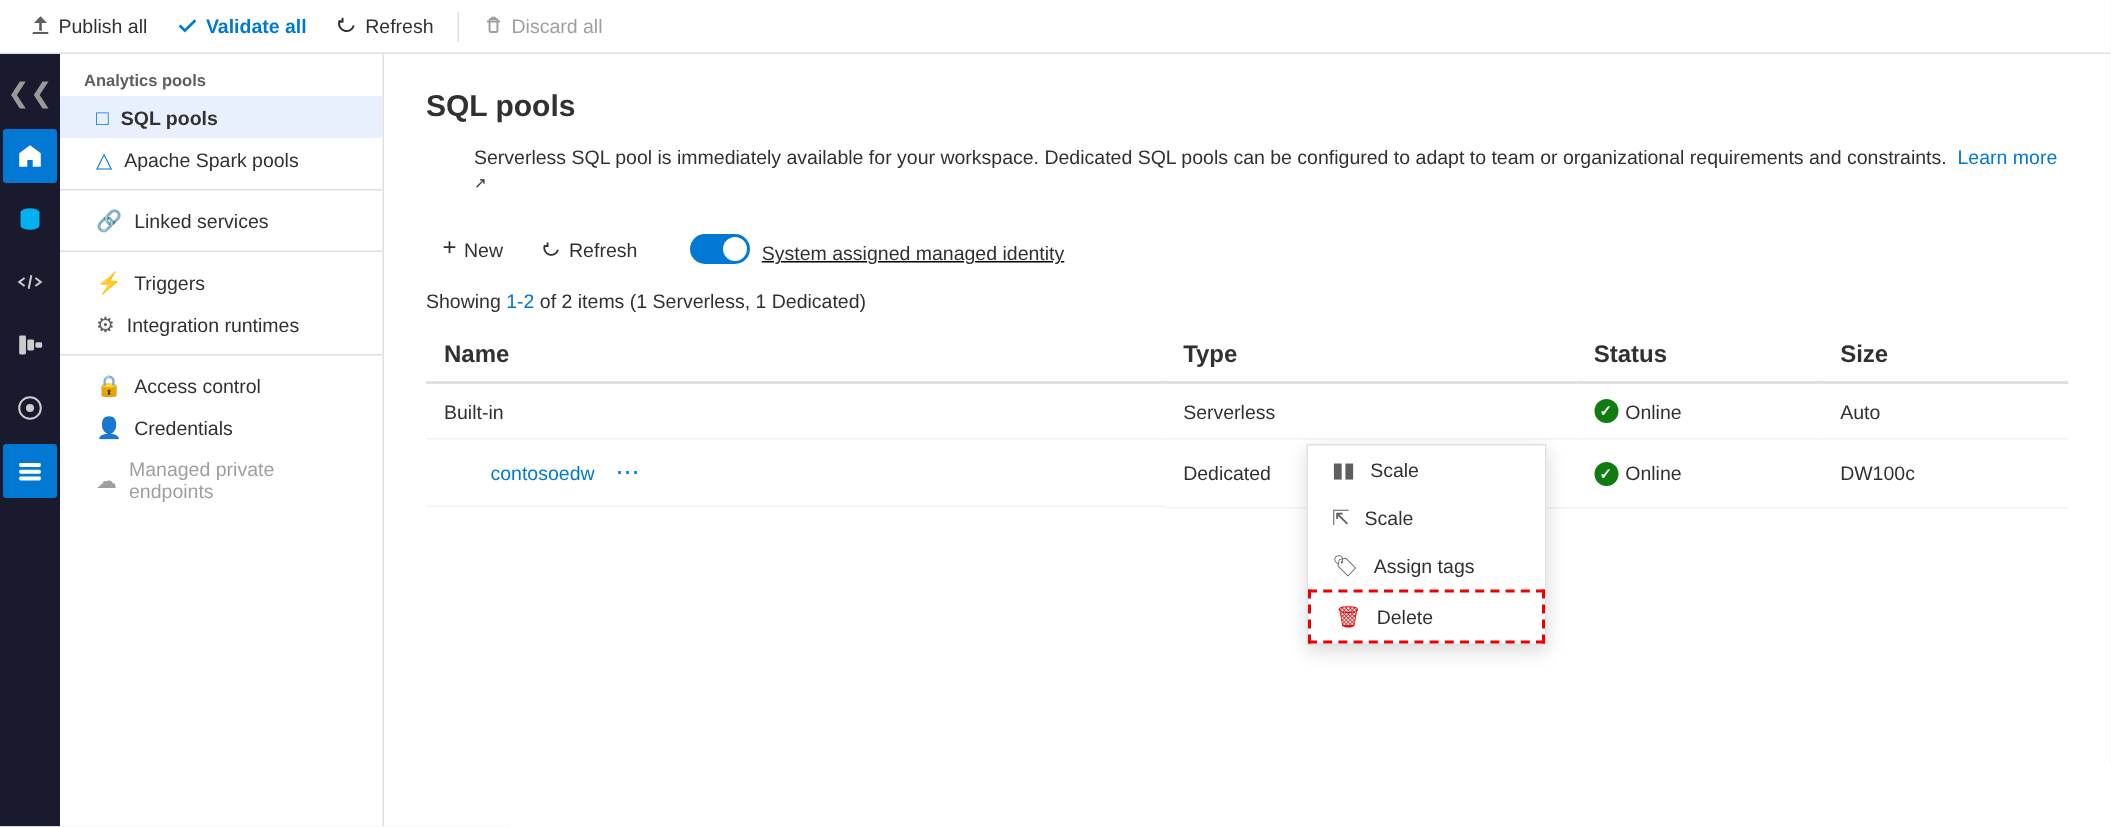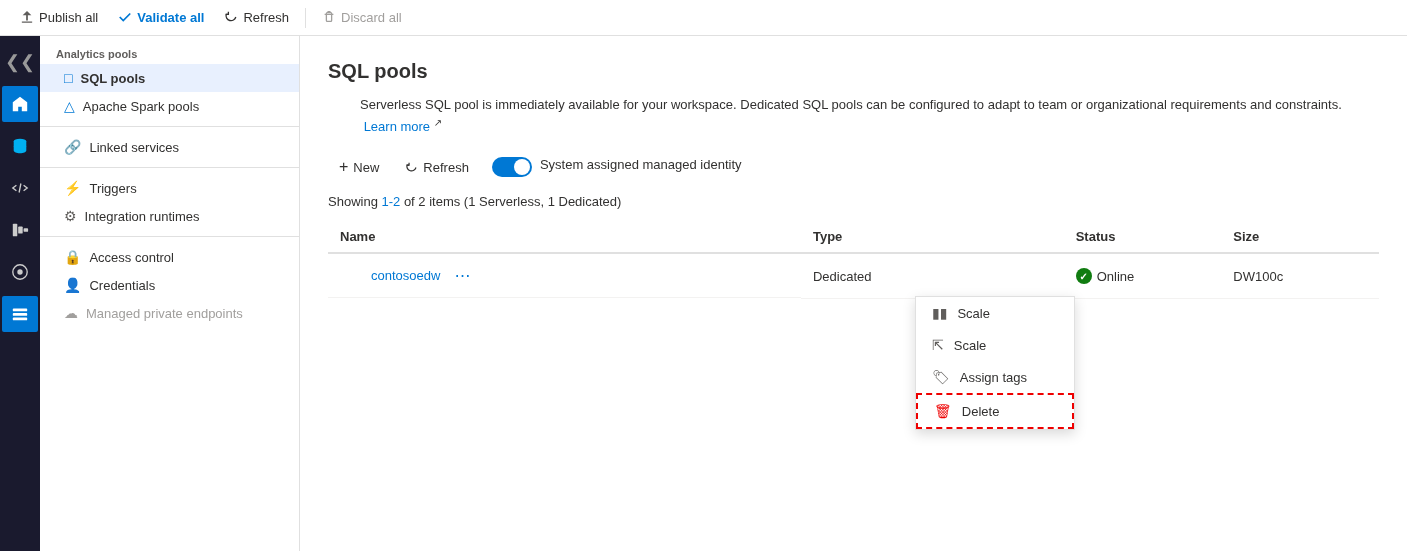--- a/index.html
+++ b/index.html
@@ -30,21 +30,21 @@
     }
     .icon-rail-item {
       width: 36px; height: 36px; display: flex; align-items: center; justify-content: center;
       color: #ccc; border-radius: 2px; cursor: pointer; position: relative;
     }
     .icon-rail-item.active { background: #0078d4; color: #fff; }
     .icon-rail-item svg { width: 18px; height: 18px; }
 
     
     .sidebar {
-      width: 260px; background: #fff; border-right: 1px solid #e0e0e0;
+      width: 216px; background: #fff; border-right: 1px solid #e0e0e0;
       overflow-y: auto; flex-shrink: 0;
     }
     .sidebar-section-header {
       font-size: 11px; font-weight: 600; color: #605e5c;
       padding: 12px 16px 4px 16px; text-transform: none; letter-spacing: 0;
     }
     .sidebar-item {
       display: flex; align-items: center; gap: 8px;
       padding: 6px 16px 6px 24px; cursor: pointer; color: #323130;
     }
@@ -71,21 +71,21 @@
       display: flex; align-items: center; gap: 4px; margin-bottom: 12px;
     }
     .content-btn {
       display: flex; align-items: center; gap: 5px; padding: 5px 10px;
       background: none; border: 1px solid transparent; cursor: pointer; color: #323130;
       font-size: 13px; border-radius: 2px;
     }
 
     
     .toggle-group {
-      display: flex; align-items: flex-start; gap: 8px; margin-left: 8px;
+      display: flex; align-items: flex-end; gap: 8px; margin-left: 20px; text-decoration: underline;
     }
     .toggle-switch {
       width: 40px; height: 20px; background: #0078d4; border-radius: 10px;
       position: relative; cursor: pointer;
     }
     .toggle-switch::after {
       content: ''; width: 16px; height: 16px; background: #fff;
       border-radius: 50%; position: absolute; top: 2px; right: 2px;
       transition: 0.2s;
     }
@@ -94,21 +94,21 @@
     
     .count-info {
       font-size: 13px; color: #323130; margin-bottom: 12px;
     }
     .count-info span.blue { color: #0078d4; }
 
     
     .data-table { width: 100%; border-collapse: collapse; }
     .data-table th {
       text-align: left; padding: 8px 12px; font-weight: 600; color: #323130;
-      border-bottom: 2px solid #e0e0e0; font-size: 13px;
+      border-bottom: 2px solid #e0e0e0; font-size: 16px;
     }
     .data-table td {
       padding: 10px 12px; border-bottom: 1px solid #f3f2f1; color: #323130; font-size: 13px;
     }
     .data-table .link { color: #0078d4; cursor: pointer; text-decoration: none; margin-left: 31px; }
     .status-online { display: flex; align-items: center; gap: 5px; }
     .status-dot { width: 16px; height: 16px; background: #107c10; border-radius: 50%; display: flex; align-items: center; justify-content: center; }
     .status-dot::after { content: '✓'; color: #fff; font-size: 10px; font-weight: bold; }
     .ellipsis-btn {
       background: none; border: none; cursor: pointer; color: #0078d4;
@@ -285,20 +285,33 @@
       <thead>
         <tr>
           <th style="width:45%;">Name</th>
           <th style="width:25%;">Type</th>
           <th style="width:15%;">Status</th>
           <th style="width:15%;">Size</th>
         </tr>
       </thead>
       <tbody>
         <tr>
+          <td>
+            <span>Built-in</span>
+          </td>
+          <td>Serverless</td>
+          <td>
+            <div class="status-online">
+              <div class="status-dot"></div>
+              <span>Online</span>
+            </div>
+          </td>
+          <td>Auto</td>
+        </tr>
+        <tr>
           <td style="display:flex; align-items:center; gap:8px;">
             <a href="#" class="link">contosoedw</a>
             <button class="ellipsis-btn">⋯</button>
           </td>
           <td>Dedicated</td>
           <td>
             <div class="status-online">
               <div class="status-dot"></div>
               <span>Online</span>
             </div>

